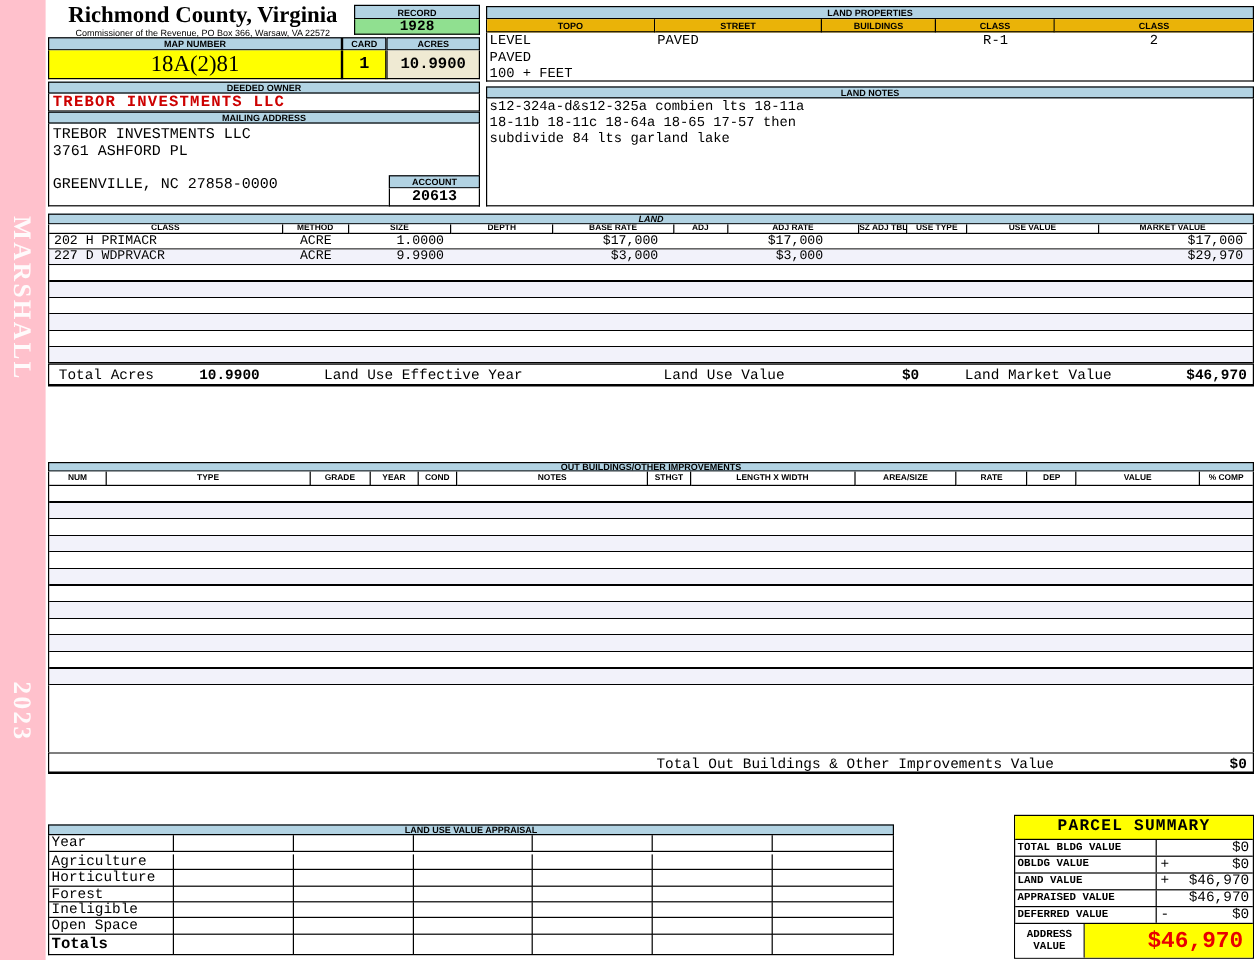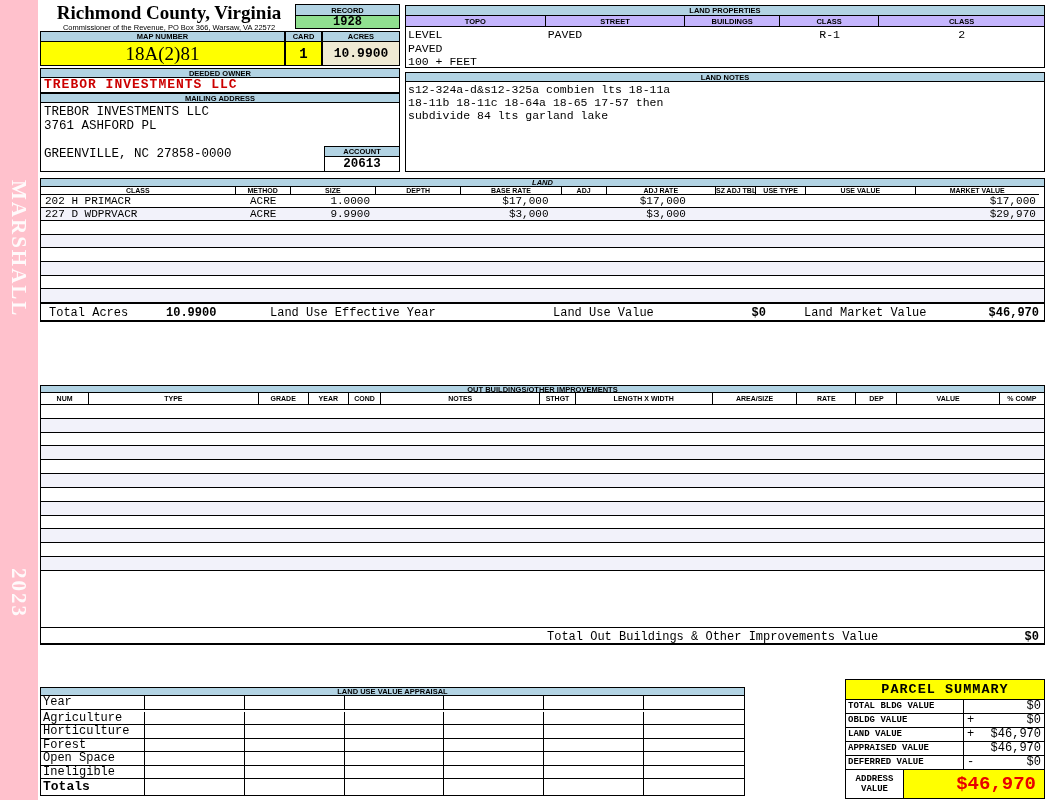--- a/index.html
+++ b/index.html
@@ -35,21 +35,21 @@
   .mapblk .bar, .cardblk .bar, .acresblk .bar { height:11px; }
   .bigval { height:24px; border:1px solid #000; border-top:none; display:flex; align-items:center; justify-content:center; }
   .mapval   { background:#FFFF00; font-family:"Liberation Serif","DejaVu Serif",serif; font-size:19px; }
   .cardval  { background:#FFFF00; font-weight:bold; font-size:14px; }
   .acresval { background:#EFEAD3; font-weight:bold; font-size:13px; }
 
   
   .lpblk { position:absolute; left:405px; top:5px; width:640px; }
   .lpblk .bar { height:11px; }
   .lpcols { display:grid; grid-template-columns:21.9% 21.9% 14.8% 15.6% 25.8%; border-left:1px solid #000; border-right:1px solid #000; }
-  .lpcols .bar { height:11px; border-top:none; border-left:none; border-right:1px solid #000; background:#c4b5fd; }
+  .lpcols .bar { height:11px; border-top:none; border-left:none; border-right:1px solid #000; background:#eab308; }
   .lpcols .bar:last-child { border-right:none; }
   .lpvals { border:1px solid #000; border-top:none; height:41px; display:grid;
             grid-template-columns:21.9% 21.9% 14.8% 15.6% 25.8%; font-size:11.5px; line-height:13.5px; }
   .lpvals .c { padding:1px 2px; white-space:pre; }
   .lp-center { text-align:center; }
 
   
   .ownerblk { position:absolute; left:40px; top:68px; width:360px; }
   .ownerblk .bar { height:10px; }
   .ownerval { height:15px; border:1px solid #000; border-top:none; color:#CC0000; font-weight:bold;
@@ -318,31 +318,31 @@
     </div>
     <div class="luarow">
       <div class="cell lab">Forest</div>
       <div class="cell"></div>
         <div class="cell"></div>
         <div class="cell"></div>
         <div class="cell"></div>
         <div class="cell"></div>
         <div class="cell"></div>
     </div>
+    <div class="luarow">
+      <div class="cell lab">Ineligible</div>
+      <div class="cell"></div>
+        <div class="cell"></div>
+        <div class="cell"></div>
+        <div class="cell"></div>
+        <div class="cell"></div>
+        <div class="cell"></div>
+    </div>
     <div class="luarow tall">
       <div class="cell lab">Open Space</div>
-      <div class="cell"></div>
-        <div class="cell"></div>
-        <div class="cell"></div>
-        <div class="cell"></div>
-        <div class="cell"></div>
-        <div class="cell"></div>
-    </div>
-    <div class="luarow">
-      <div class="cell lab">Ineligible</div>
       <div class="cell"></div>
         <div class="cell"></div>
         <div class="cell"></div>
         <div class="cell"></div>
         <div class="cell"></div>
         <div class="cell"></div>
     </div>
     <div class="luarow totals">
       <div class="cell lab">Totals</div>
       <div class="cell"></div>

